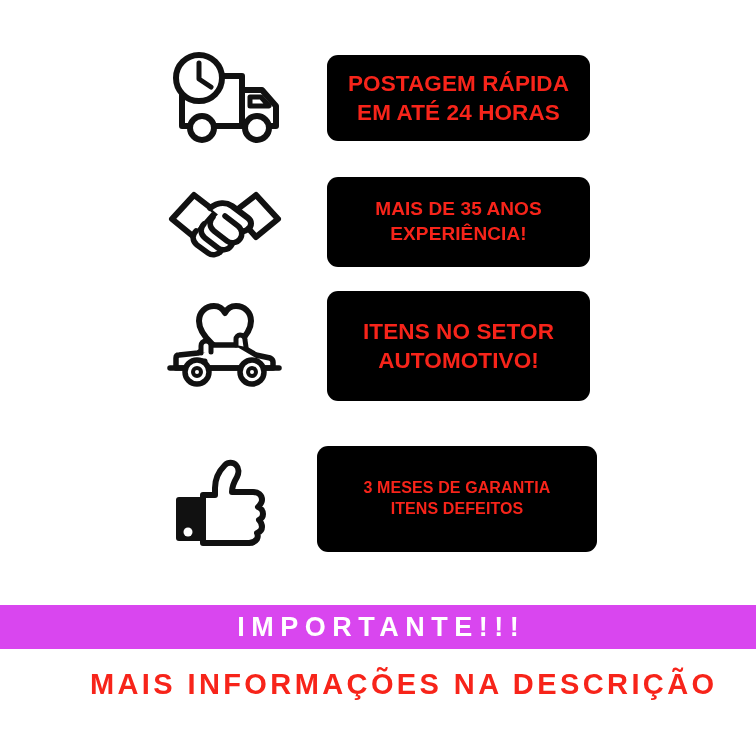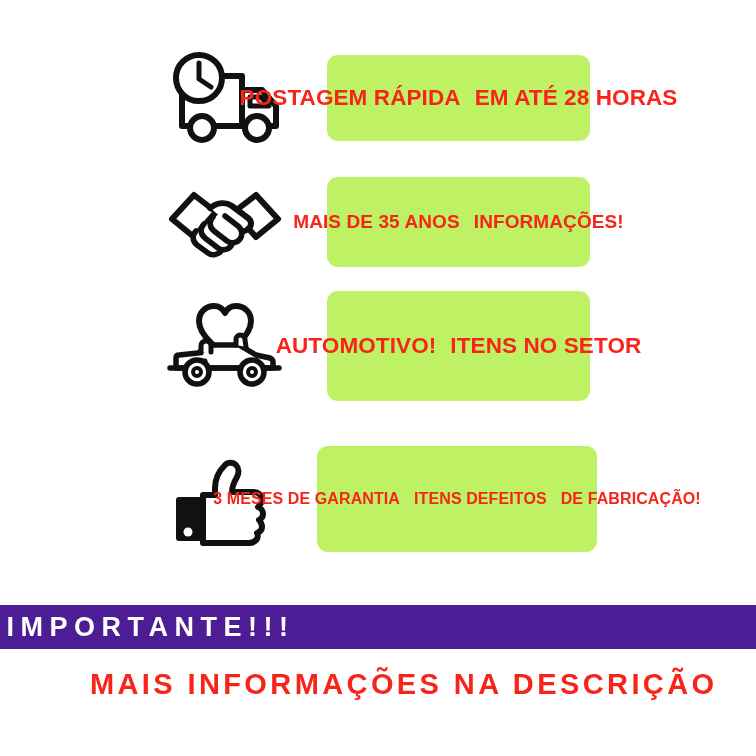--- a/index.html
+++ b/index.html
@@ -55,33 +55,32 @@
     height: 100%;
     display: flex;
     align-items: center;
     justify-content: center;
   }
   .benefit-icon svg {
     display: block;
   }
 
   .benefit-pill {
-    background: #bef264;
+    background: #000000;
     border-radius: 11px;
     box-sizing: border-box;
     display: flex;
-    flex-direction: row;
+    flex-direction: column;
     align-items: center;
     justify-content: center;
     color: #f7241a;
     font-weight: bold;
     text-align: center;
     line-height: 1.30;
     letter-spacing: 0.1px;
-    gap: 14px;
   }
 
   .benefit-row-1 .benefit-pill {
     width: 263px;
     height: 86px;
     margin-left: 37px;
     font-size: 22.5px;
   }
   .benefit-row-2 .benefit-pill {
     width: 263px;
@@ -107,24 +106,24 @@
     white-space: nowrap;
   }
 
   
   .important-banner {
     position: absolute;
     left: 0;
     top: 605px;
     width: 756px;
     height: 44px;
-    background: #4c1d95;
-    display: flex;
-    align-items: center;
-    justify-content: flex-start;
+    background: #d946ef;
+    display: flex;
+    align-items: center;
+    justify-content: center;
   }
   .important-banner-text {
     color: #ffffff;
     font-size: 27px;
     font-weight: bold;
     letter-spacing: 6.5px;
     text-indent: 6.5px;
     white-space: nowrap;
     line-height: 1;
   }
@@ -169,42 +168,42 @@
 
           <circle cx="36" cy="78" r="12" stroke="#111111" stroke-width="6" fill="#ffffff"></circle>
           <circle cx="91" cy="78" r="12" stroke="#111111" stroke-width="6" fill="#ffffff"></circle>
 
           <circle cx="33" cy="28" r="23" stroke="#111111" stroke-width="6" fill="#ffffff"></circle>
           <path d="M33 13 V29 L45 37" stroke="#111111" stroke-width="5" stroke-linecap="round" stroke-linejoin="round"></path>
         </svg>
       </div>
       <div class="benefit-pill">
         <span class="pill-line">POSTAGEM RÁPIDA</span>
-        <span class="pill-line">EM ATÉ 28 HORAS</span>
+        <span class="pill-line">EM ATÉ 24 HORAS</span>
       </div>
     </div>
 
     <div class="benefit-row benefit-row-2">
       <div class="benefit-icon">
         <svg width="118" height="86" viewBox="0 0 118 86" fill="none" xmlns="http://www.w3.org/2000/svg">
 
           <path d="M6 40 L28 16 L50 33 L28 58 Z" stroke="#111111" stroke-width="6" stroke-linejoin="round" fill="#ffffff"></path>
 
           <path d="M112 40 L90 16 L68 33 L90 58 Z" stroke="#111111" stroke-width="6" stroke-linejoin="round" fill="#ffffff"></path>
 
           <path d="M44 29 C52 23 60 23 66 27 L82 39 C86 42 86 47 82 50 C79 53 74 53 71 50 L60 42" stroke="#111111" stroke-width="6" stroke-linejoin="round" stroke-linecap="round" fill="#ffffff"></path>
 
           <path d="M30 52 C26 56 26 62 31 66 L42 74 C46 77 52 76 55 72 C58 68 57 63 53 60 L41 51" stroke="#111111" stroke-width="5.5" stroke-linejoin="round" stroke-linecap="round" fill="#ffffff"></path>
           <path d="M38 45 C34 49 34 55 39 59 L52 69 C56 72 62 71 65 67 C68 63 67 57 63 54 L50 44" stroke="#111111" stroke-width="5.5" stroke-linejoin="round" stroke-linecap="round" fill="#ffffff"></path>
           <path d="M47 38 C43 42 43 48 48 52 L61 62 C65 65 71 64 74 60 C77 56 76 50 72 47 L59 37" stroke="#111111" stroke-width="5.5" stroke-linejoin="round" stroke-linecap="round" fill="#ffffff"></path>
         </svg>
       </div>
       <div class="benefit-pill">
         <span class="pill-line">MAIS DE 35 ANOS</span>
-        <span class="pill-line">INFORMAÇÕES!</span>
+        <span class="pill-line">EXPERIÊNCIA!</span>
       </div>
     </div>
 
     <div class="benefit-row benefit-row-3">
       <div class="benefit-icon">
         <svg width="122" height="100" viewBox="0 0 122 100" fill="none" xmlns="http://www.w3.org/2000/svg">
 
           <path d="M61 58 C61 58 35 42 35 25 C35 16 42 10 50 10 C55 10 59 13 61 17 C63 13 67 10 72 10 C80 10 87 16 87 25 C87 42 61 58 61 58 Z" stroke="#111111" stroke-width="6" stroke-linejoin="round" fill="#ffffff"></path>
 
           <path d="M12 72 V62 C12 60 13 59 15 59 L34 57 L48 49 H75 L92 59 L106 62 C108 63 109 64 109 66 V72 Z" stroke="#111111" stroke-width="5.5" stroke-linejoin="round" fill="#ffffff"></path>
@@ -216,39 +215,38 @@
 
           <path d="M34 65 H41" stroke="#111111" stroke-width="5" stroke-linecap="round"></path>
 
           <circle cx="33" cy="76" r="12" stroke="#111111" stroke-width="5.5" fill="#ffffff"></circle>
           <circle cx="33" cy="76" r="4" stroke="#111111" stroke-width="4" fill="#ffffff"></circle>
           <circle cx="88" cy="76" r="12" stroke="#111111" stroke-width="5.5" fill="#ffffff"></circle>
           <circle cx="88" cy="76" r="4" stroke="#111111" stroke-width="4" fill="#ffffff"></circle>
         </svg>
       </div>
       <div class="benefit-pill">
+        <span class="pill-line">ITENS NO SETOR</span>
         <span class="pill-line">AUTOMOTIVO!</span>
-        <span class="pill-line">ITENS NO SETOR</span>
       </div>
     </div>
 
     <div class="benefit-row benefit-row-4">
       <div class="benefit-icon">
         <svg width="112" height="100" viewBox="0 0 112 100" fill="none" xmlns="http://www.w3.org/2000/svg">
 
           <path d="M34 46 H46 L46 39 C46 30 50 22 56 16 C59 13 64 13 67 16 C70 19 70 24 68 28 C65 33 63 38 63 43 L84 43 C89 43 93 46 93 51 C93 54 91 56 89 58 C92 59 94 62 94 65 C94 68 92 70 90 71 C92 73 93 75 93 78 C93 81 91 83 88 84 C89 86 89 88 88 90 C86 93 83 94 80 94 H34 Z" stroke="#111111" stroke-width="6" stroke-linejoin="round" fill="#ffffff"></path>
 
           <path d="M10 48 H36 V92 H10 C8 92 7 91 7 89 V51 C7 49 8 48 10 48 Z" fill="#111111"></path>
           <circle cx="19" cy="83" r="4.5" fill="#ffffff"></circle>
         </svg>
       </div>
       <div class="benefit-pill">
         <span class="pill-line">3 MESES DE GARANTIA</span>
         <span class="pill-line">ITENS DEFEITOS</span>
-        <span class="pill-line">DE FABRICAÇÃO!</span>
       </div>
     </div>
 
   </div>
 
   <div class="important-banner">
     <span class="important-banner-text">IMPORTANTE!!!</span>
   </div>
 
   <div class="description-note">

